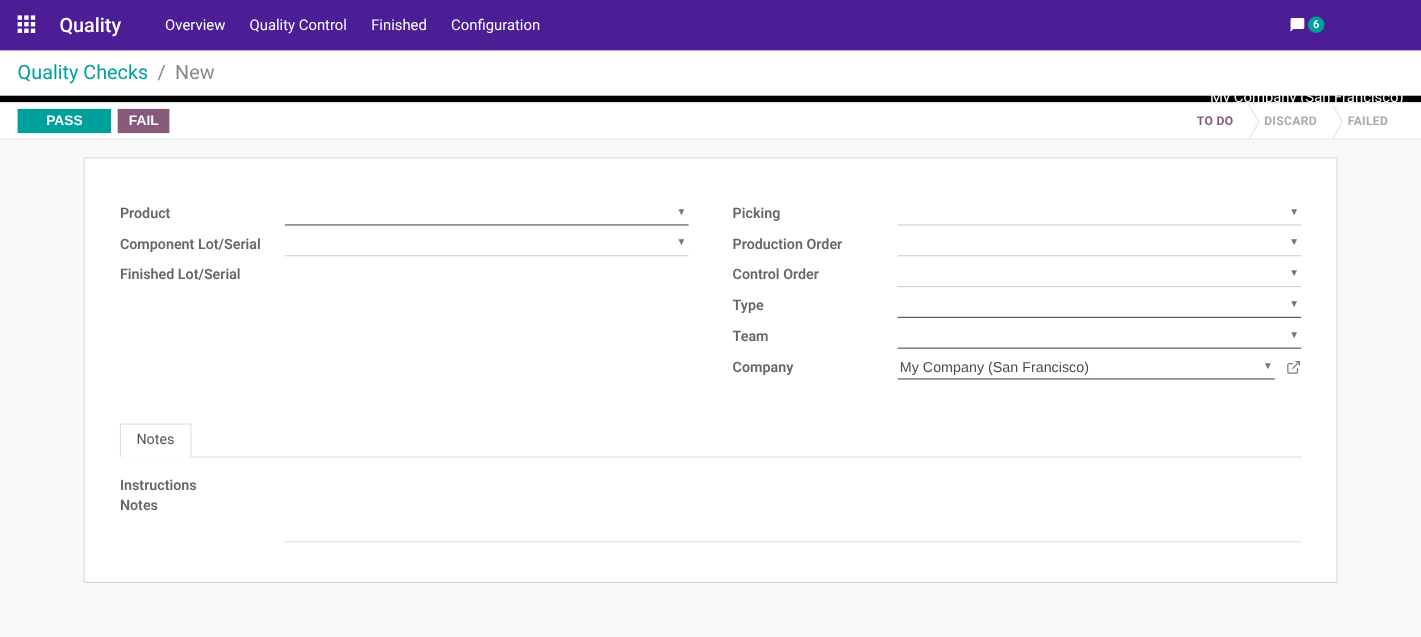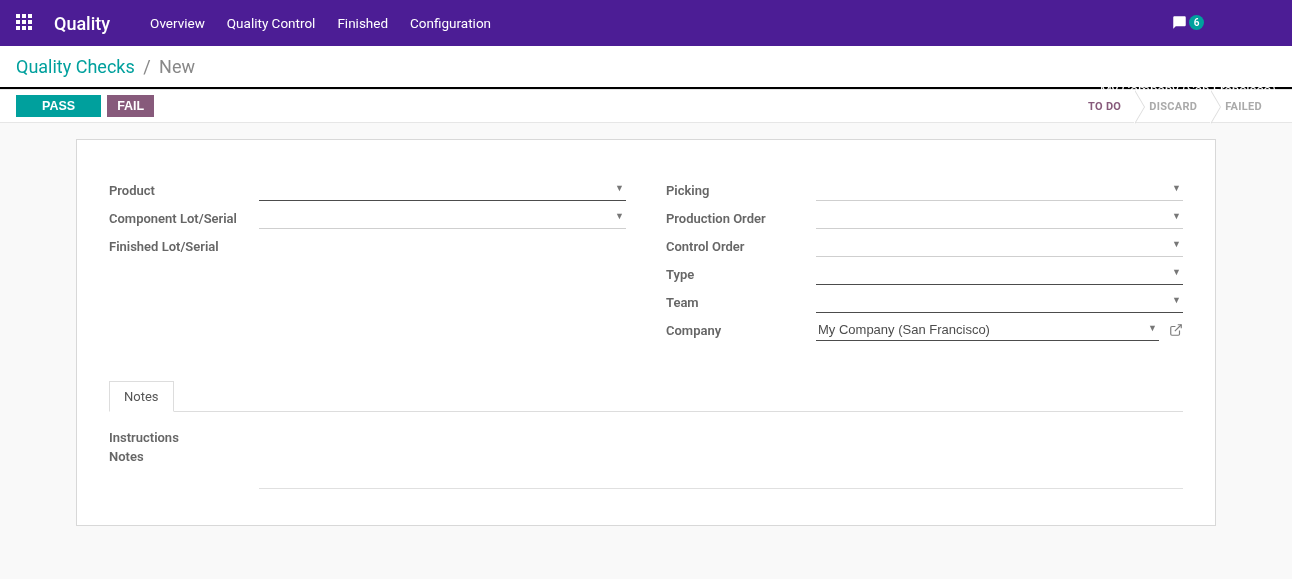--- a/index.html
+++ b/index.html
@@ -13,21 +13,21 @@
 .nav-links { display: flex; gap: 22px; }
 .nav-links a { color: #fff; text-decoration: none; font-size: 13.5px; cursor: pointer; }
 .nav-right { margin-left: auto; display: flex; align-items: center; gap: 18px; flex-direction: column; }
 .nav-icon { position: relative; cursor: pointer; display: flex; align-items: center; }
 .badge { background: #00A09D; color: #fff; border-radius: 9px; font-size: 10px; padding: 1px 5px; margin-left: 2px; line-height: 13px; font-weight: 600; }
 .company-name { font-size: 13.5px; cursor: pointer; }
 .avatar { width: 26px; height: 26px; border-radius: 50%; background: radial-gradient(circle at 35% 30%, #e8c9a0 0 35%, #6b8e5a 36% 100%); margin-right: 6px; display: inline-block; }
 .user-block { display: flex; align-items: center; cursor: pointer; }
 
 
-.header-area { background: #fff; border-bottom: 2px solid #000000; padding: 10px 16px 0 16px; }
+.header-area { background: #fff; border-bottom: 6px solid #000000; padding: 10px 16px 0 16px; }
 .breadcrumb { font-size: 18px; margin-bottom: 10px; }
 .bc-link { color: #00A09D; cursor: pointer; }
 .bc-sep { color: #888; margin: 0 4px; }
 .bc-current { color: #888; }
 .action-row { display: flex; align-items: center; gap: 10px; padding-bottom: 10px; }
 .btn { border: none; padding: 5px 10px; font-size: 12.5px; font-weight: 600; cursor: pointer; letter-spacing: 0.3px; }
 .btn-primary { background: #00A09D; color: #fff; }
 .btn-link { background: transparent; color: #00A09D; font-weight: 600; }
 
 

